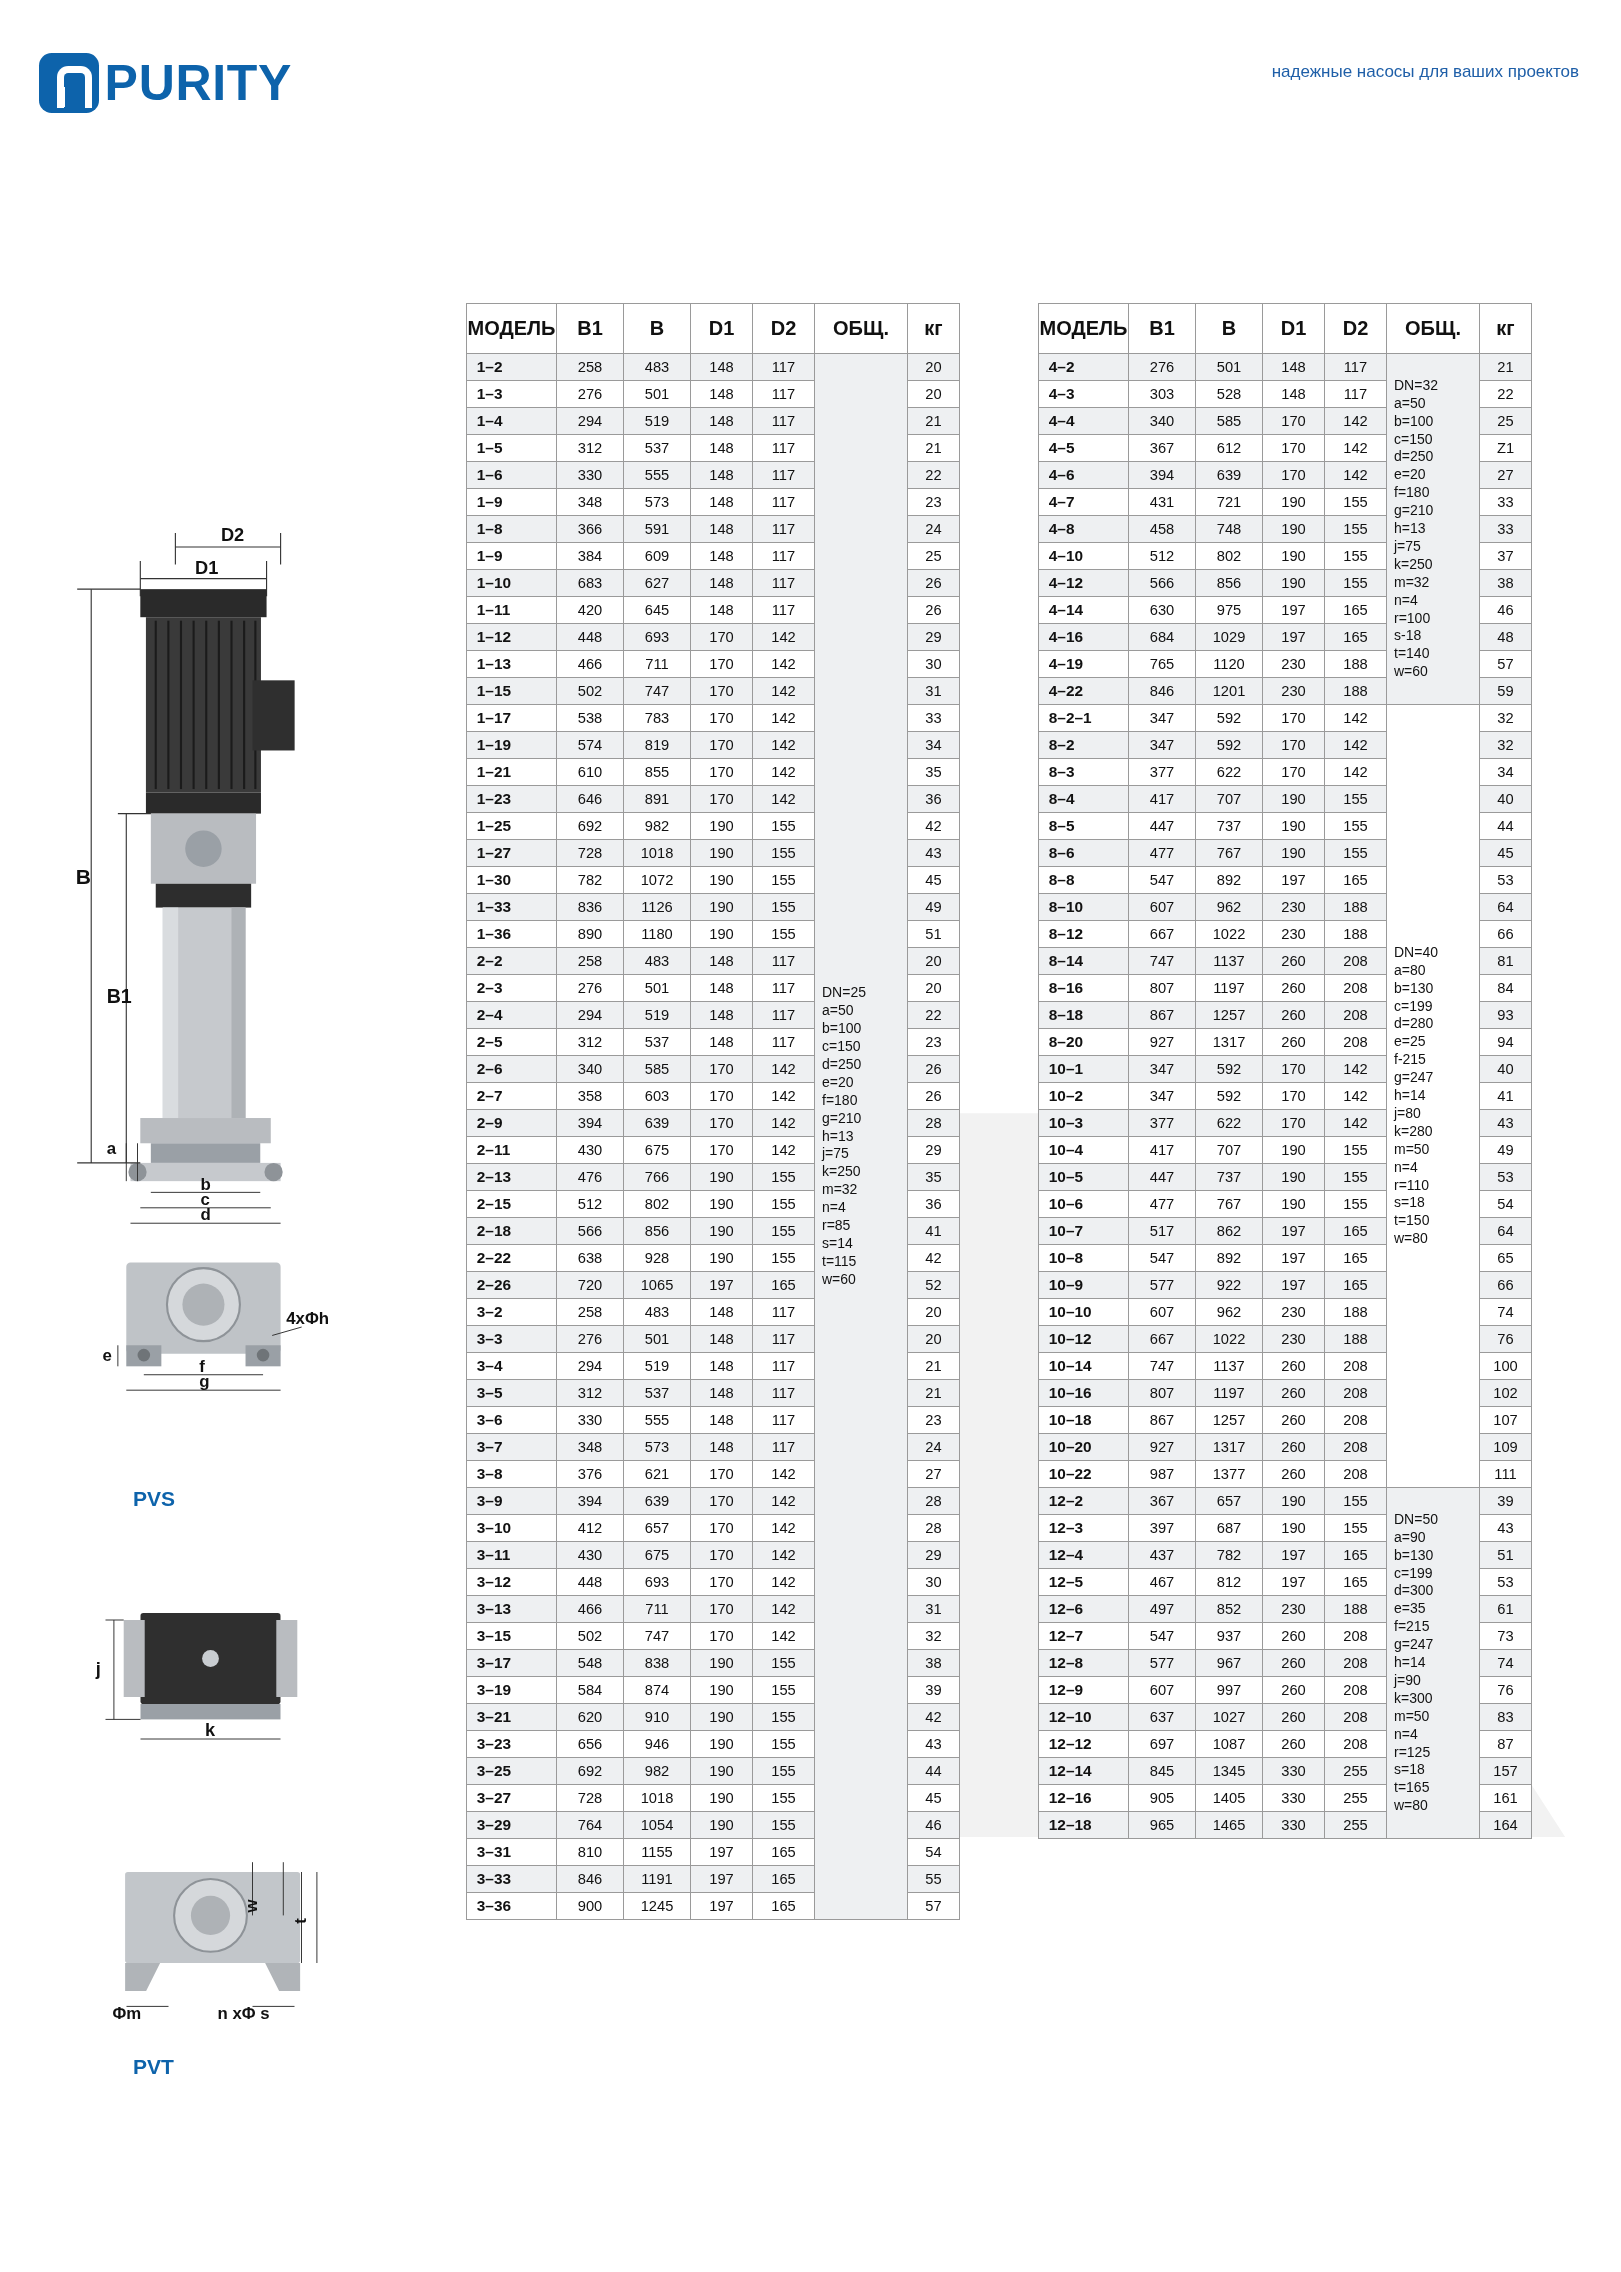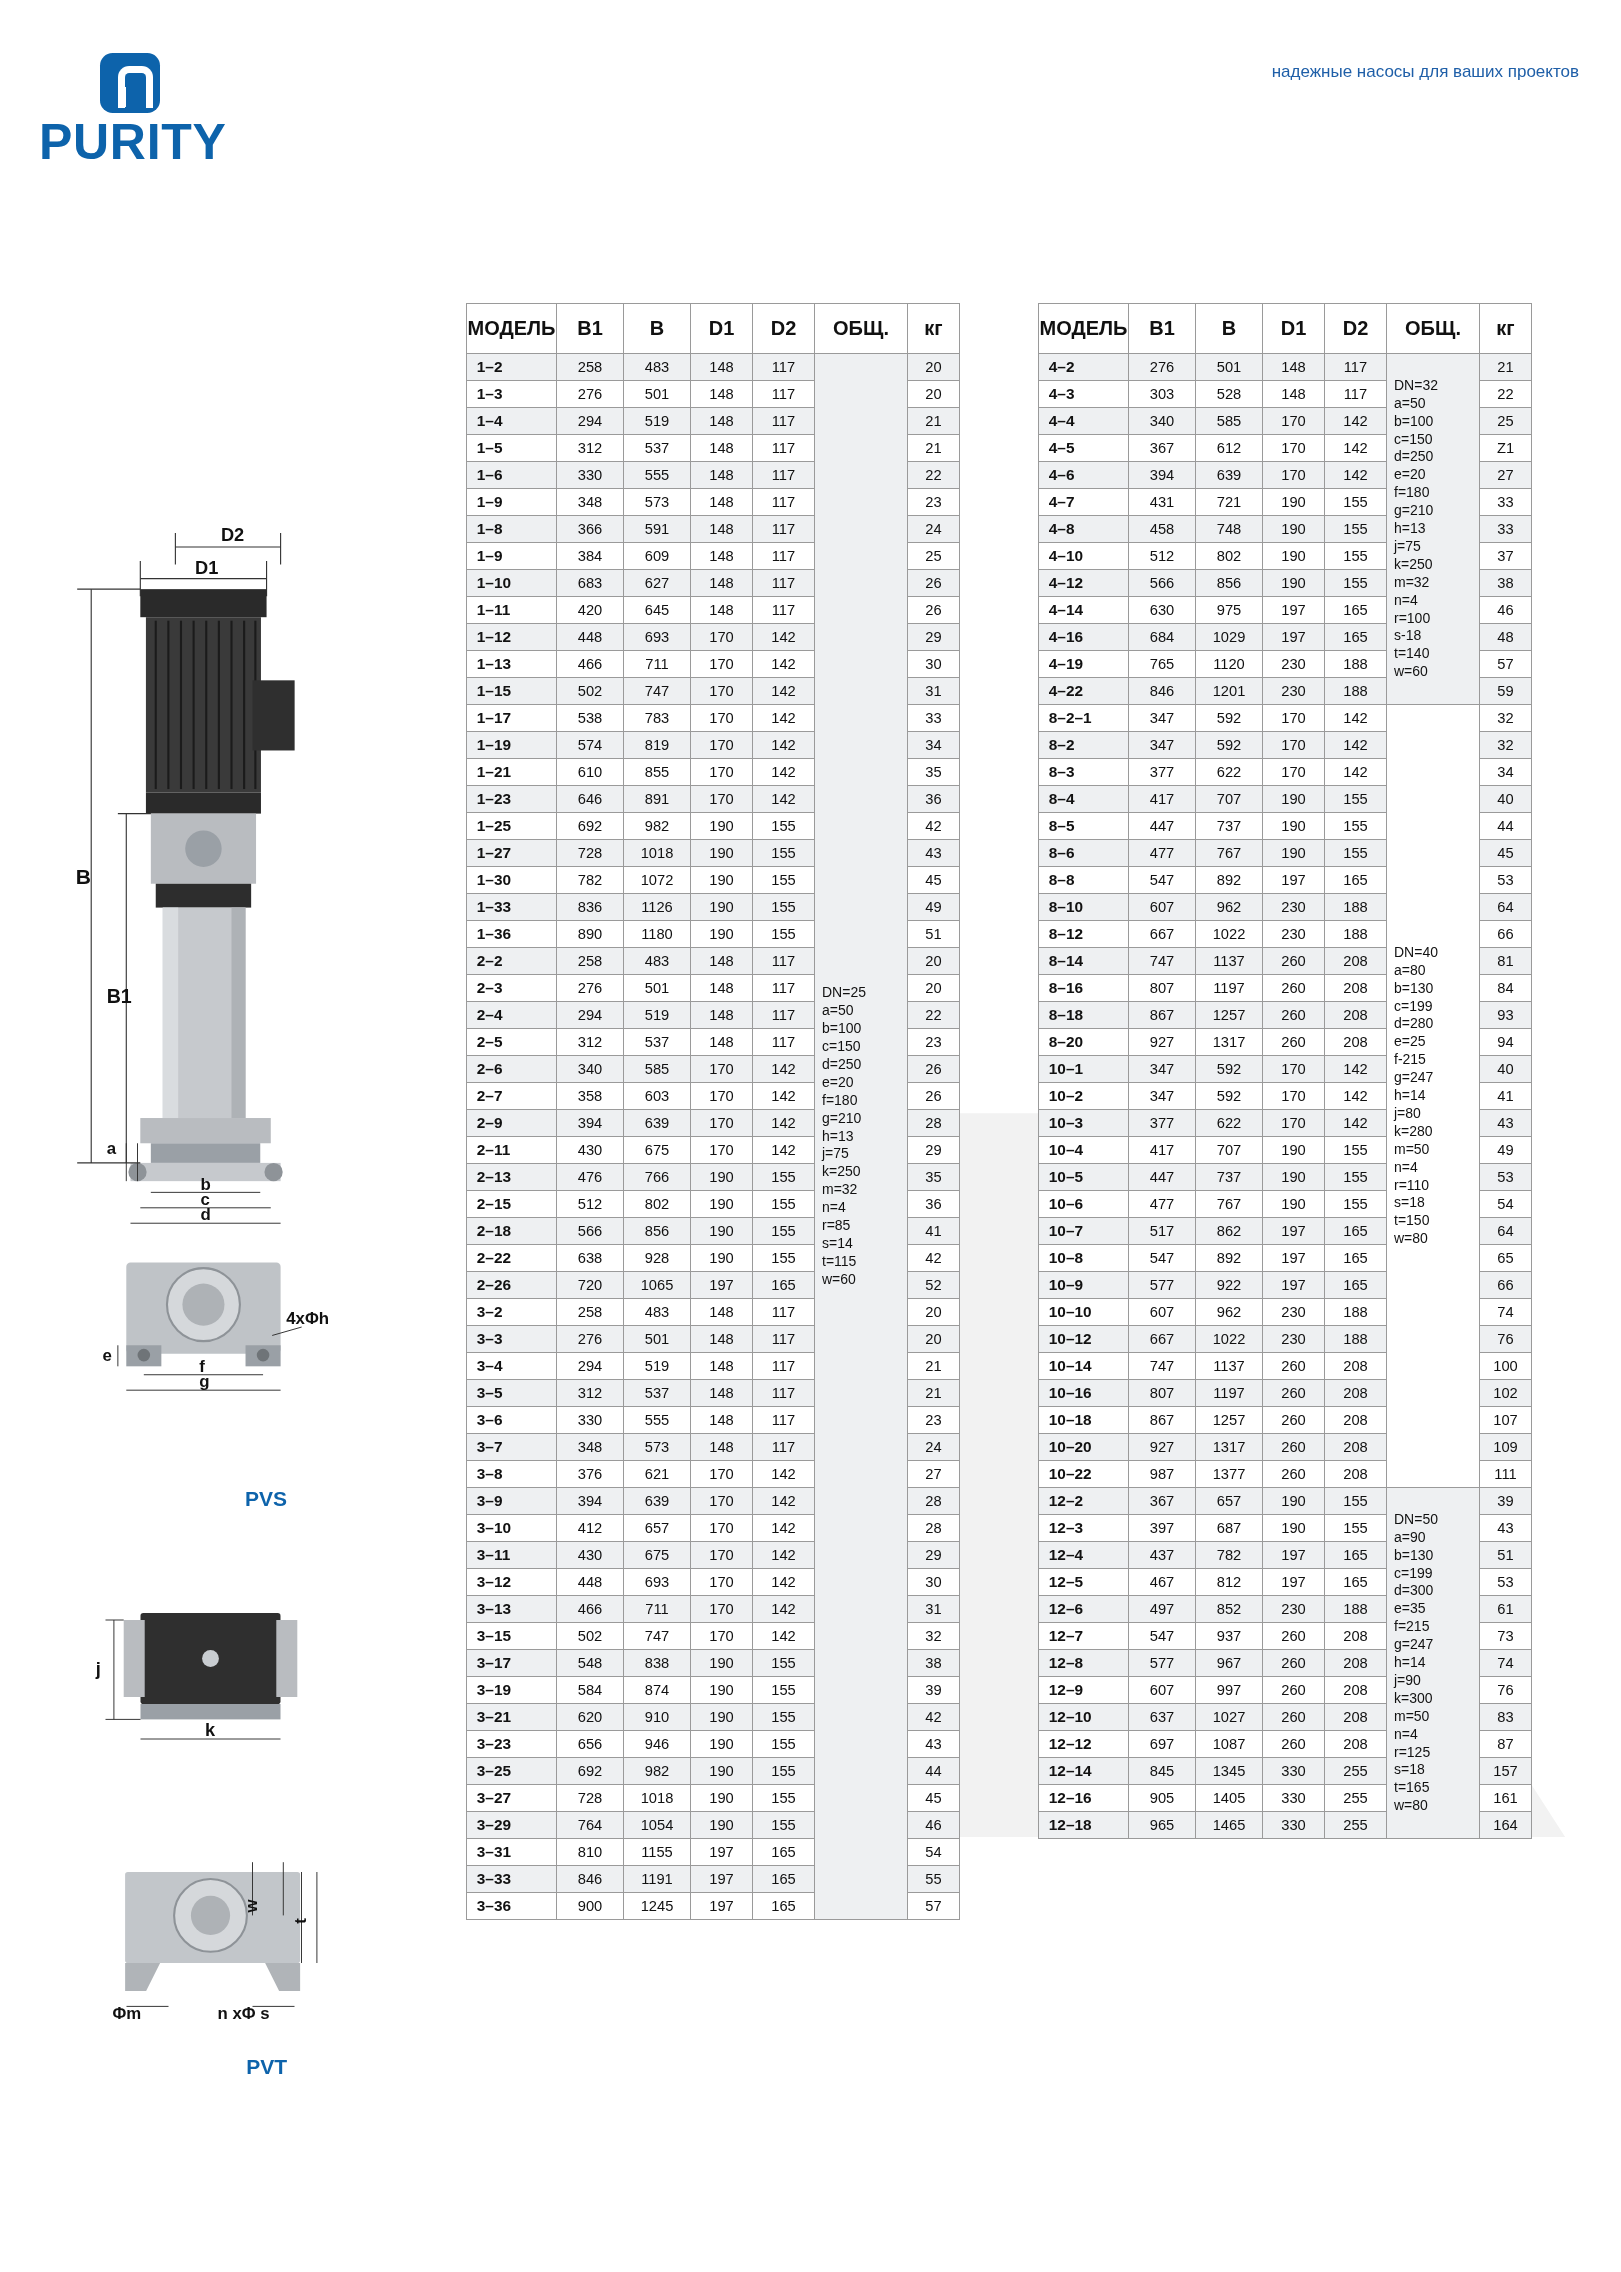--- a/index.html
+++ b/index.html
@@ -31,21 +31,21 @@
     border-left: 84px solid #f4f4f4;
     transform: skewX(-12deg);
     z-index:0;
   }
   
   .header {
     position:absolute; left:0; top:0; width:1622px; height:154px; z-index:3;
   }
   .logo {
     position:absolute; left:39px; top:53px;
-    display:flex; align-items:center;flex-direction:column;
+    display:flex; align-items:center;
   }
   .logo-mark {
     width: 60px; height: 60px;
     background: #0d63ab;
     border-radius: 12.6px;
     position: relative;
     margin-right: 5.6px;
   }
   .logo-mark:after {
     content:"";
@@ -65,21 +65,21 @@
     font-size: 50px; font-weight: bold; color:#0d63ab; letter-spacing: 0.7px;
   }
   .tagline {
     position:absolute; right:43px; top:62px;
     font-size: 17px; color:#1f5fa8;margin-left:44px;
   }
 
   
   .drawings { position:absolute; left:0; top:0; width:463px; height:2273px; z-index:2; }
 
-  .cap { text-align:right; font-weight:bold; color:#0d63ab; font-size:21px; }
+  .cap { text-align:left; font-weight:bold; color:#0d63ab; font-size:21px; }
 
   
   .tbl-wrap { position:absolute; z-index:3; }
   table.spec {
     border-collapse: collapse;
     font-size: 14.7px;
     color:#111;
   }
   table.spec td, table.spec th {
     border: 0.7px solid #9a9a9a;

